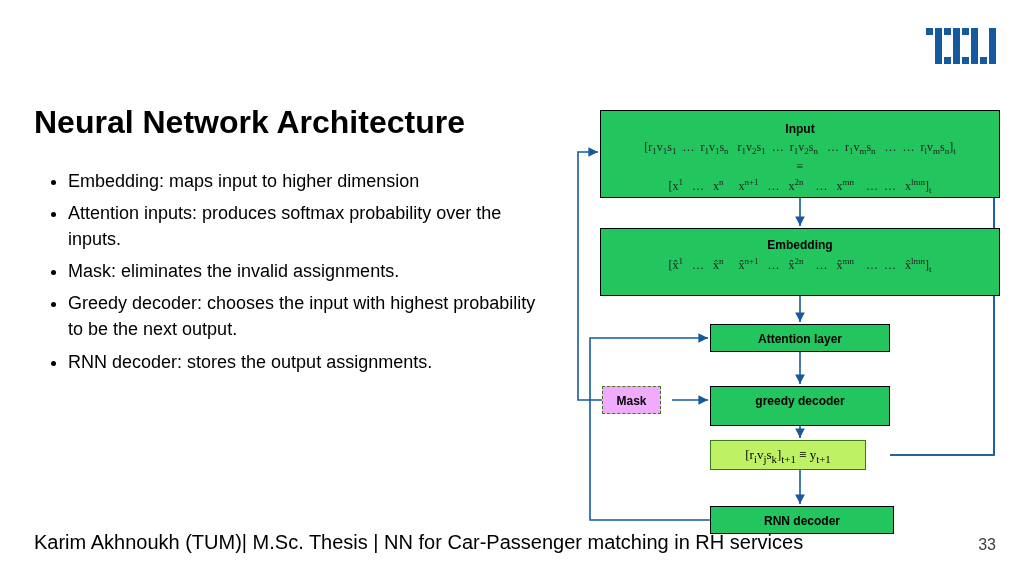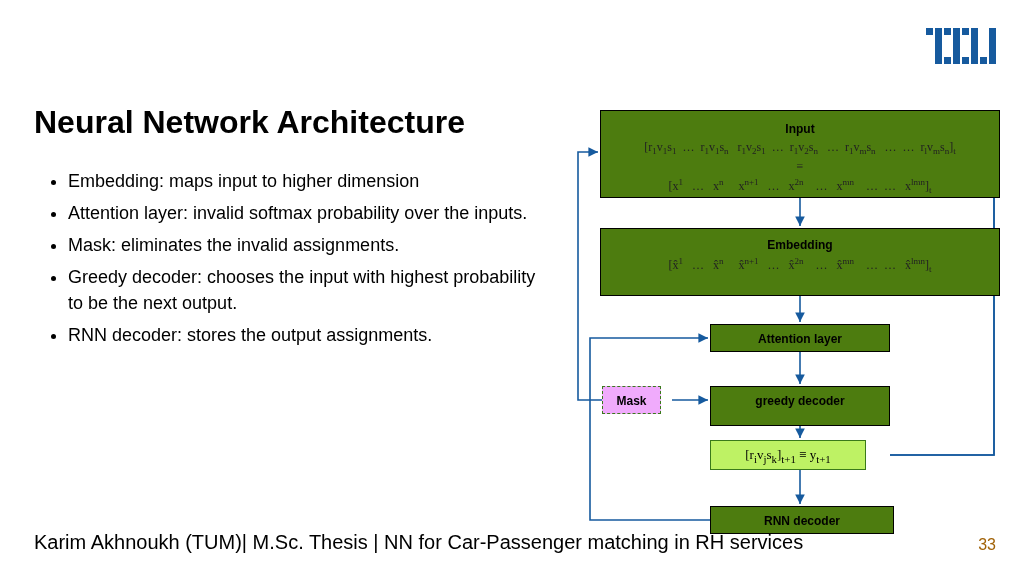--- a/index.html
+++ b/index.html
@@ -3,23 +3,23 @@
 <meta charset="utf-8">
 <style>
 html,body{margin:0;padding:0;width:1024px;height:576px;font-family:Arial,Helvetica,sans-serif;background:#fff;overflow:hidden}
 .slide{position:relative;width:1024px;height:576px}
 .logo{position:absolute;top:28px;right:28px}
 .title{position:absolute;top:104px;left:34px;font-size:32px;font-weight:700;color:#000}
 .bullets{position:absolute;top:168px;left:40px;width:500px;font-size:18px;line-height:1.45;color:#000}
 .bullets ul{margin:0;padding-left:28px}
 .bullets li{margin-bottom:6px}
 .footer{position:absolute;bottom:22px;left:34px;font-size:20px;color:#000}
-.pagenum{position:absolute;bottom:22px;right:28px;font-size:16px;color:#a16207}
+.pagenum{position:absolute;bottom:22px;right:28px;font-size:16px;color:#404040}
 .diagram{position:absolute;top:108px;left:570px;width:430px;height:438px}
-.box{position:absolute;border:1px solid #000;background:#4d7c0f;text-align:center;box-sizing:border-box}
+.box{position:absolute;border:1px solid #000;background:#22c55e;text-align:center;box-sizing:border-box}
 .box .label{font-weight:bold;font-size:12px}
 .input-box{left:30px;top:2px;width:400px;height:88px;padding-top:8px}
 .seq{font-family:"Times New Roman",serif;font-size:12px;color:#222;display:block;margin:3px 0}
 .seq sup,.seq sub{font-size:9px}
 .embed-box{left:30px;top:120px;width:400px;height:68px;padding-top:6px}
 .attn-box{left:140px;top:216px;width:180px;height:28px;line-height:26px}
 .greedy-box{left:140px;top:278px;width:180px;height:40px;line-height:26px}
 .mask-box{left:32px;top:278px;width:59px;height:28px;line-height:26px;border:1.5px dashed #3a7a1a;background:#f0abfc}
 .output-box{left:140px;top:332px;width:156px;height:30px;line-height:28px;border:1.5px solid #3a7a1a;background:#bef264;font-family:"Times New Roman",serif;font-size:13px}
 .rnn-box{left:140px;top:398px;width:184px;height:28px;line-height:26px}
@@ -45,21 +45,21 @@
         <rect x="63" y="0" width="7" height="36"></rect>
       </g>
     </svg>
   </div>
 
   <div class="title">Neural Network Architecture</div>
 
   <div class="bullets">
     <ul>
       <li>Embedding: maps input to higher dimension</li>
-      <li>Attention layer: invalid softmax probability over the inputs.</li>
+      <li>Attention inputs: produces softmax probability over the inputs.</li>
       <li>Mask: eliminates the invalid assignments.</li>
       <li>Greedy decoder: chooses the input with highest probability to be the next output.</li>
       <li>RNN decoder: stores the output assignments.</li>
     </ul>
   </div>
 
   <div class="diagram">
 
     <svg class="arrows">
       <defs>

